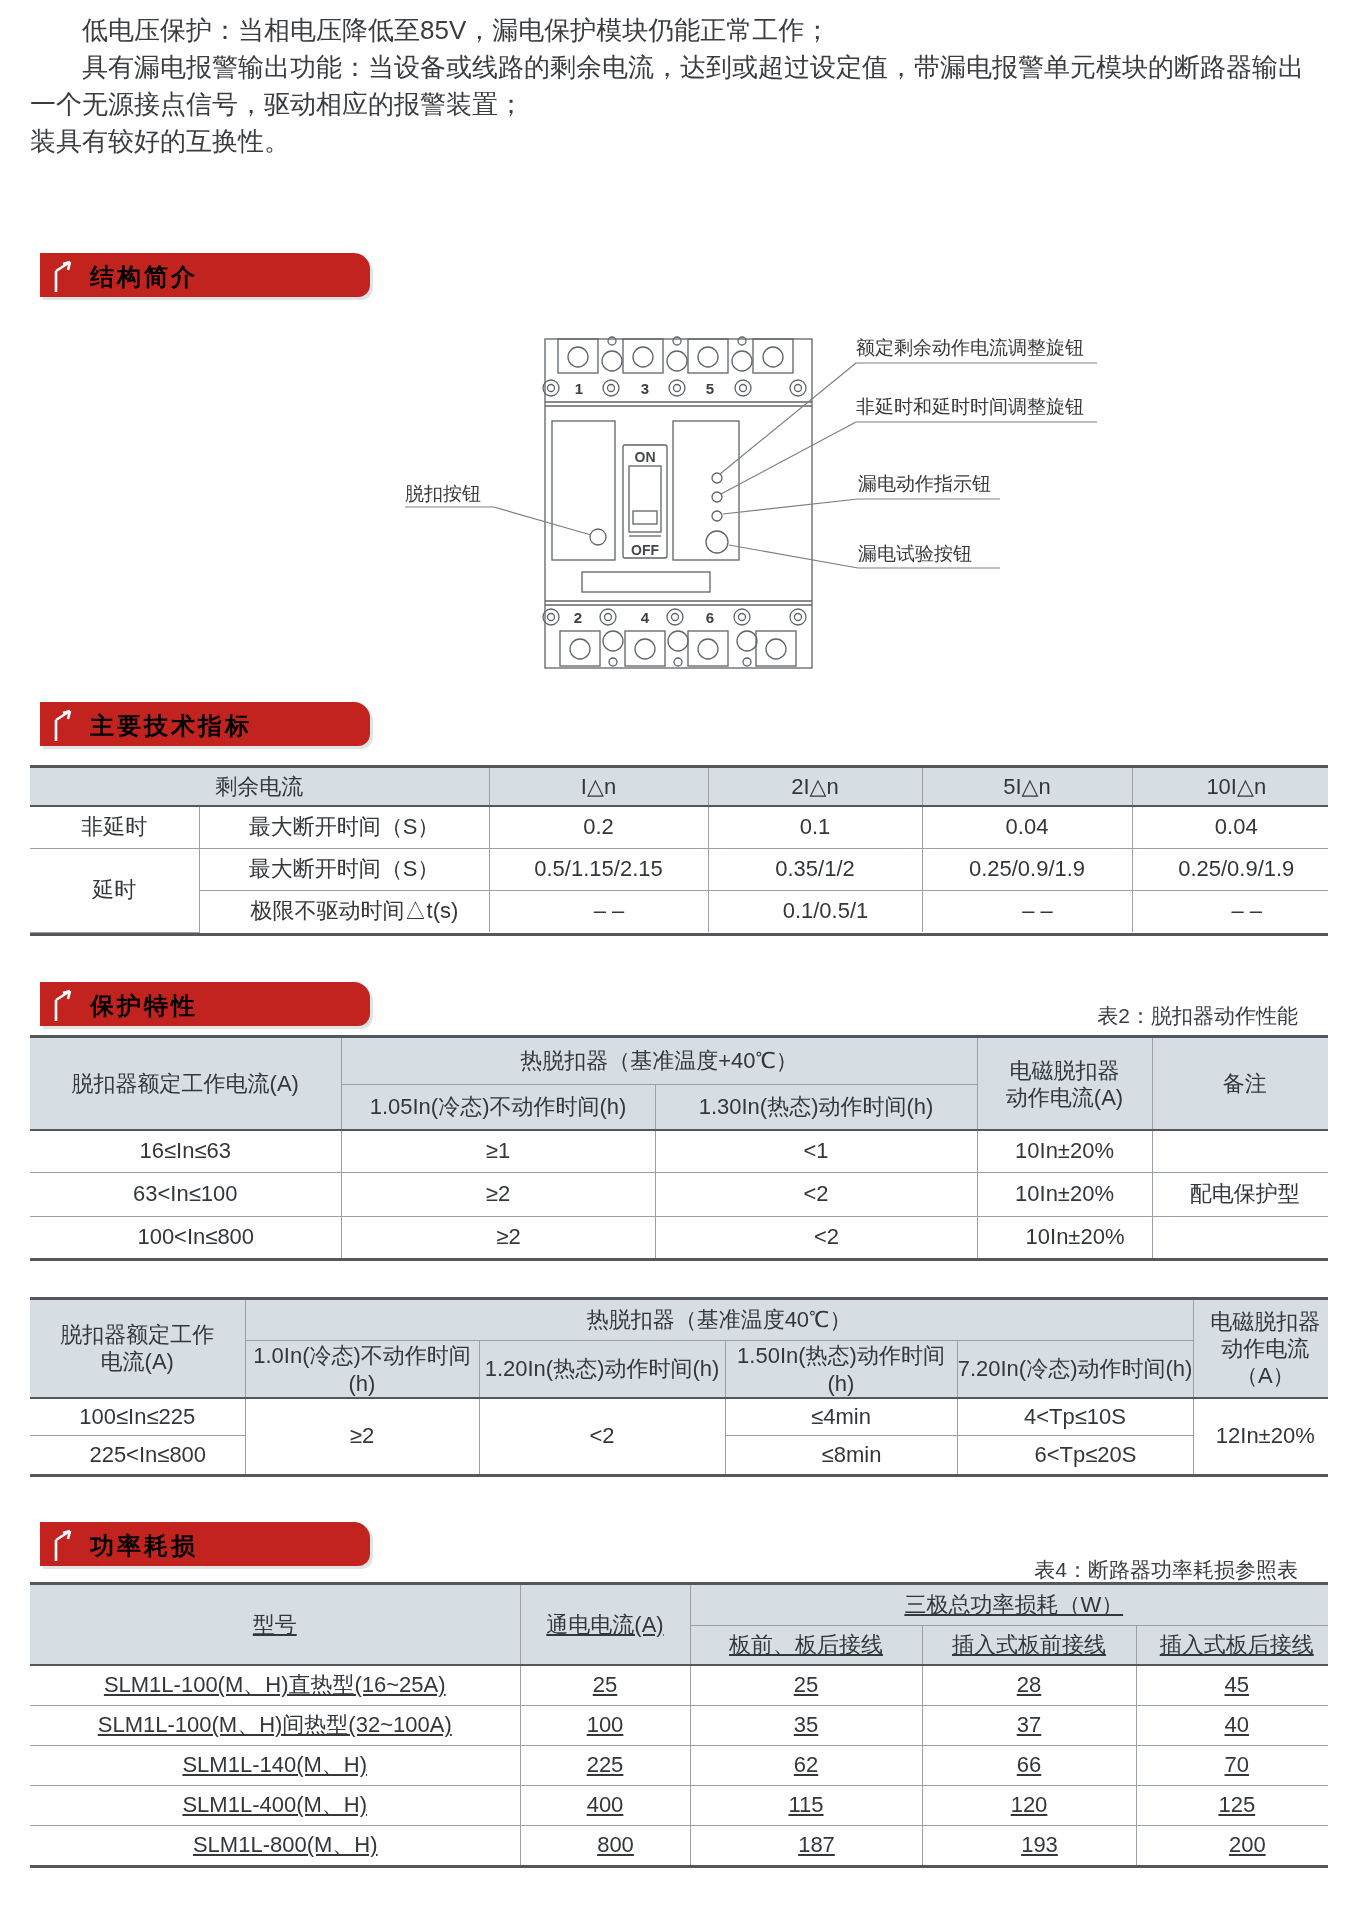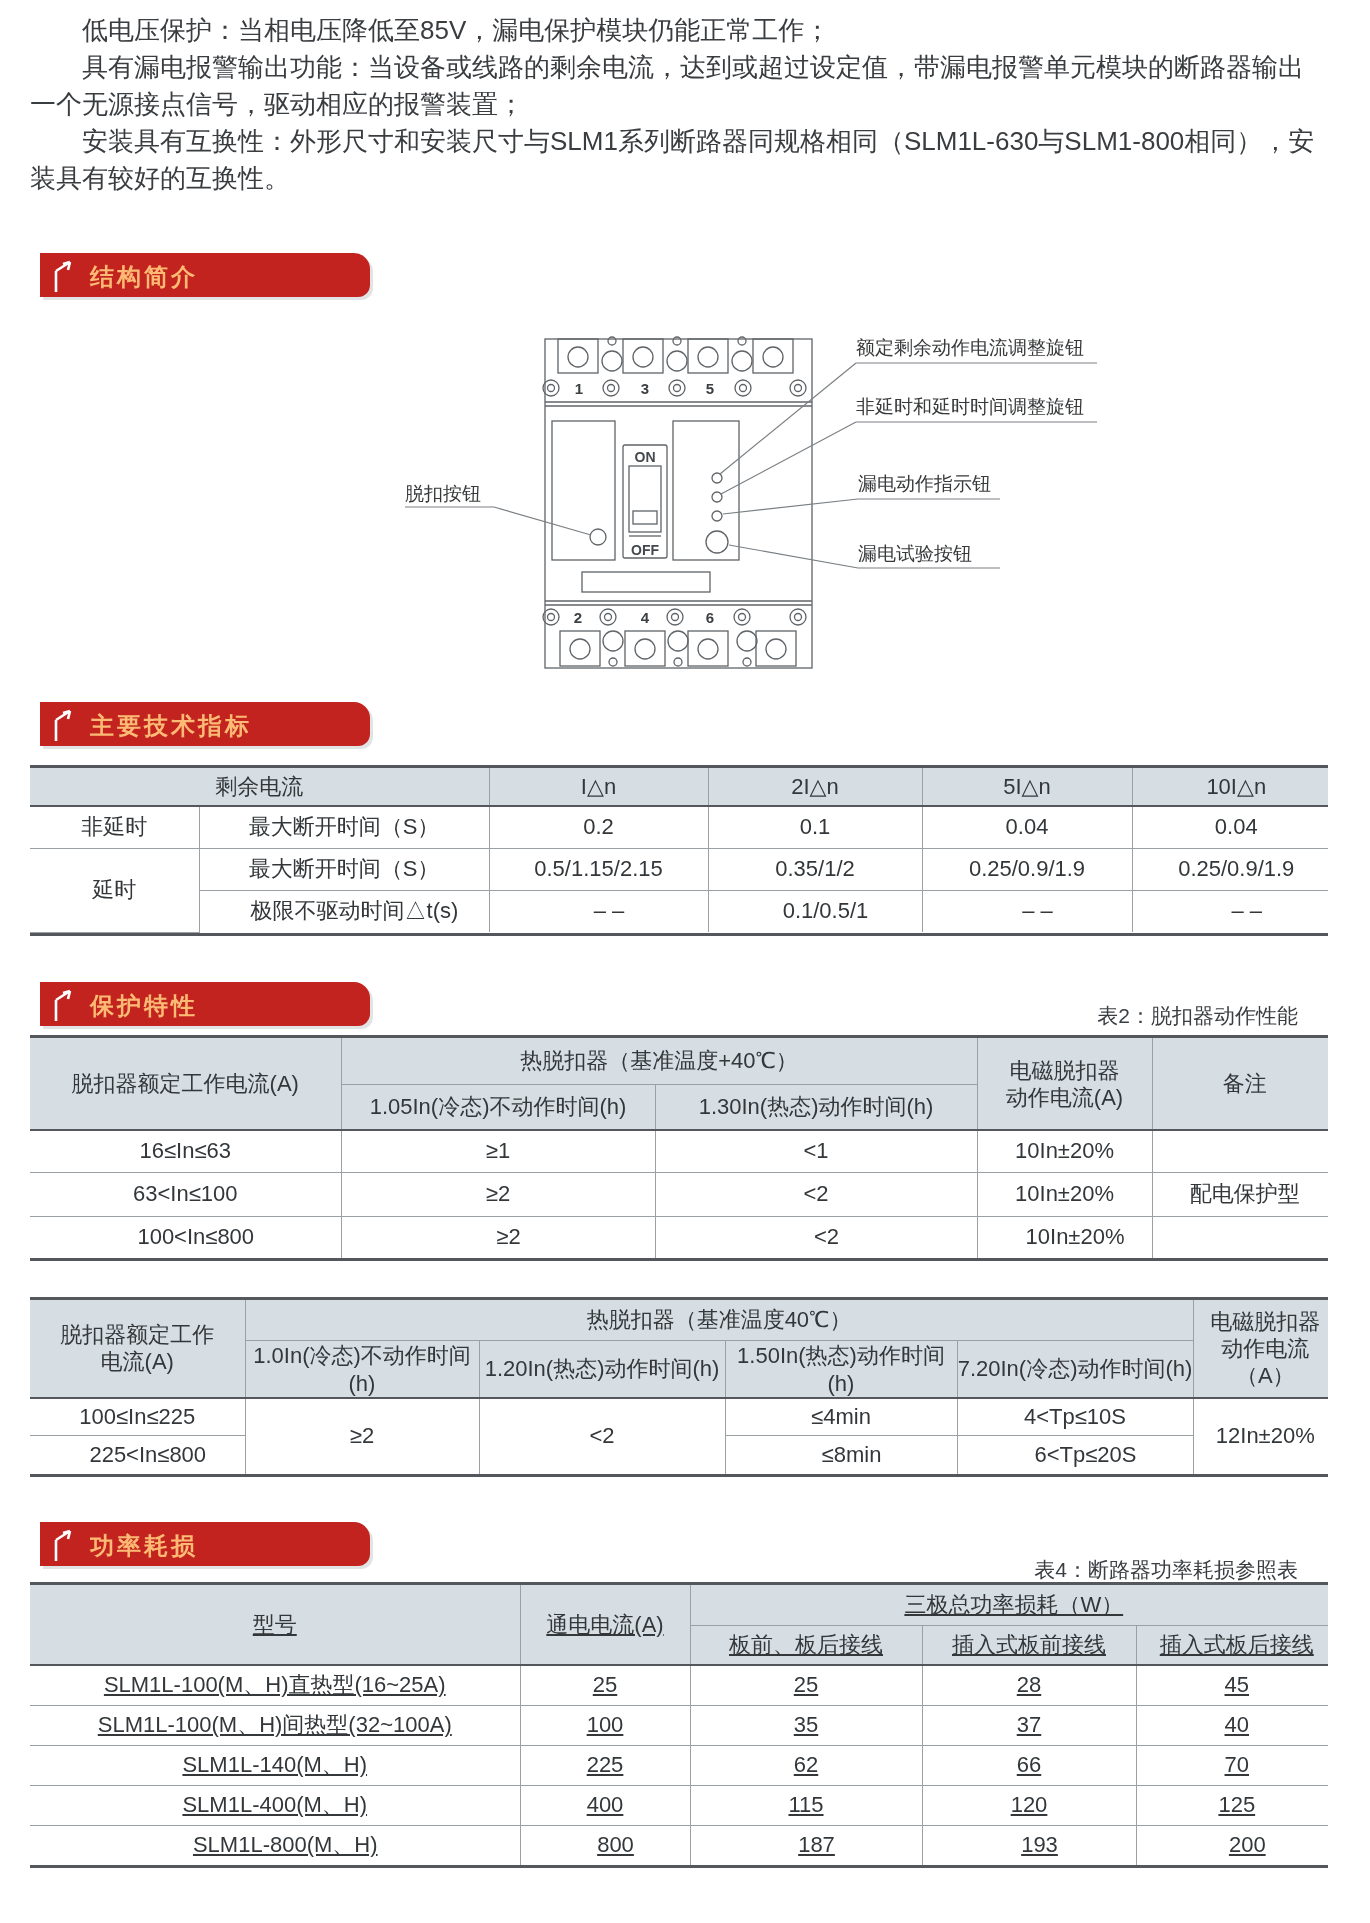--- a/index.html
+++ b/index.html
@@ -6,21 +6,21 @@
   .page{position:relative;width:1328px;height:1923px;background:#fff;
         font-family:"Liberation Sans", sans-serif;color:#34383b;overflow:hidden;}
   
   .intro{position:absolute;left:30px;top:12px;width:1316px;}
   .intro .ln{font-size:26px;line-height:37px;color:#3a3d40;white-space:nowrap;}
   .intro .ind{padding-left:52px;}
   
   .band{position:absolute;left:40px;width:330px;height:44px;background:#c2231e;
         border-radius:0 16px 12px 0;box-shadow:3px 3px 0 #e2e3e4;}
   .band .ttl{position:absolute;left:50px;top:8px;font-size:24px;font-weight:bold;
-        color:#fdba74;letter-spacing:3px;white-space:nowrap;}
+        color:#000000;letter-spacing:3px;white-space:nowrap;}
   .band svg{position:absolute;left:6px;top:3px;}
   
   .cap{position:absolute;right:30px;font-size:21px;color:#3a3e42;white-space:nowrap;}
   
   .twrap{position:absolute;left:30px;border-top:3px solid #54585c;border-bottom:3px solid #54585c;}
   table.tbl{border-collapse:collapse;table-layout:fixed;}
   table.tbl td{border:1px solid #9aa0a4;text-align:center;vertical-align:middle;
         color:#33373a;font-size:22px;padding:0;overflow:hidden;}
   table.tbl tr:first-child td{border-top:none;}
   table.tbl tr:last-child td{border-bottom:none;padding-left:21px;}
@@ -38,21 +38,20 @@
 </style>
 </head>
 <body>
 
 <div class="page">
 
   <div class="intro">
     <div class="ln ind">低电压保护：当相电压降低至85V，漏电保护模块仍能正常工作；</div>
     <div class="ln ind">具有漏电报警输出功能：当设备或线路的剩余电流，达到或超过设定值，带漏电报警单元模块的断路器输出</div>
     <div class="ln">一个无源接点信号，驱动相应的报警装置；</div>
-    <div class="ln ind">安装具有互换性：外形尺寸和安装尺寸与SLM1系列断路器同规格相同（SLM1L-630与SLM1-800相同），安</div>
     <div class="ln">装具有较好的互换性。</div>
   </div>
 
   <div class="band" style="top:253px;">
     <svg width="40" height="40" viewBox="0 0 40 40">
       <path d="M10 36 L10 15 M10 15 L24 6 M24 6 L17 8 M24 6 L22 14" stroke="#ffffff" stroke-width="2.6" fill="none"></path>
     </svg>
     <span class="ttl">结构简介</span>
   </div>
 

